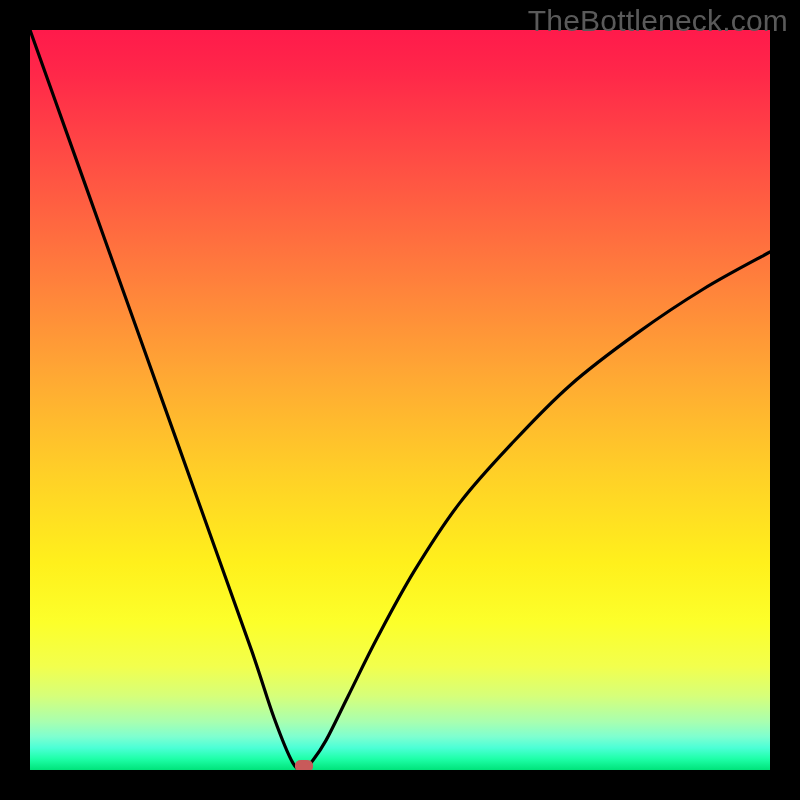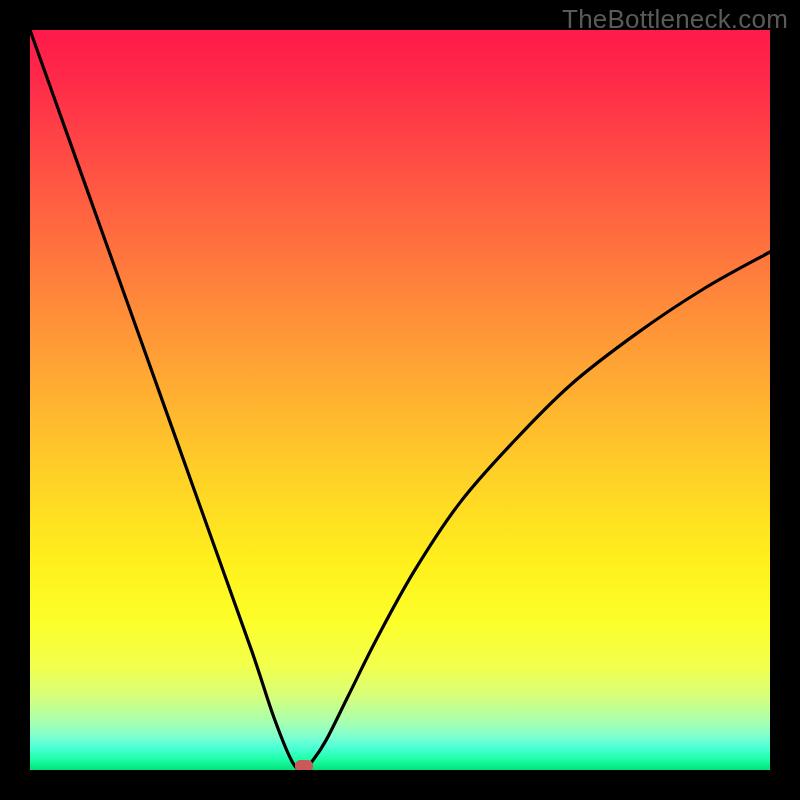--- a/index.html
+++ b/index.html
@@ -15,21 +15,21 @@
     position: relative;
     width: 800px;
     height: 800px;
     background: #000000;
   }
   .watermark {
     position: absolute;
     top: 4px;
     right: 12px;
     color: #5a5a5a;
-    font-size: 26px;
+    font-size: 30px;
     font-weight: 500;
     letter-spacing: 0.2px;
     z-index: 10;
   }
   .plot-area {
     position: absolute;
     left: 30px;
     top: 30px;
     width: 740px;
     height: 740px;

